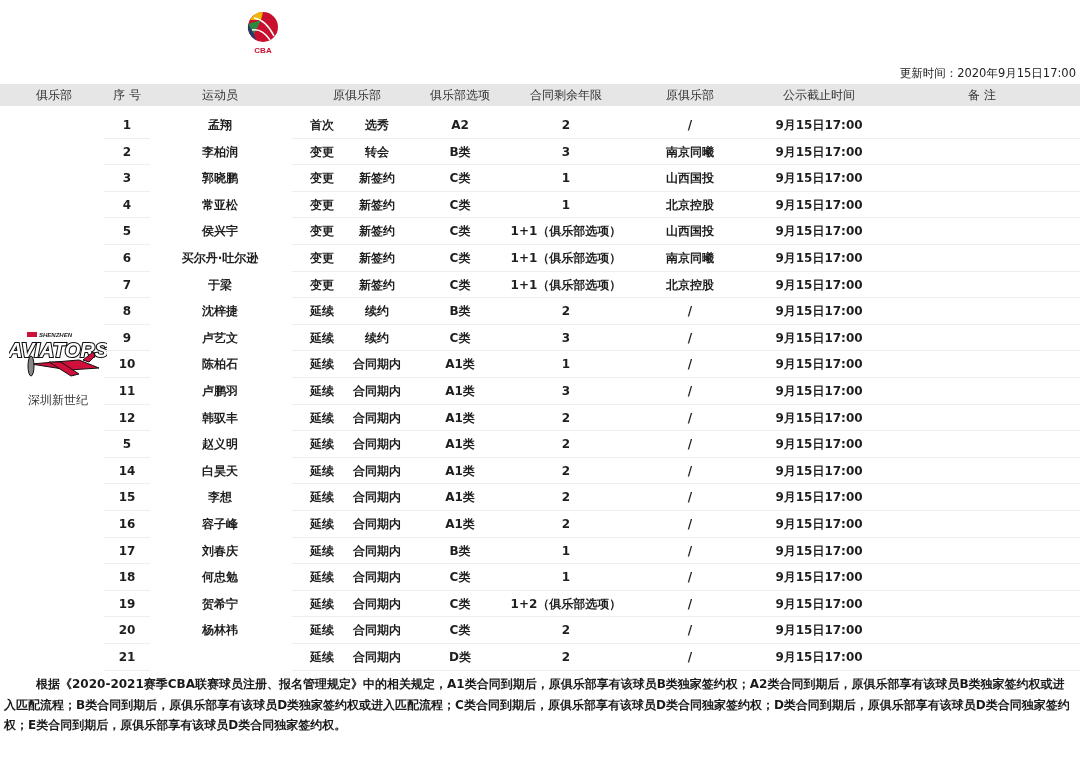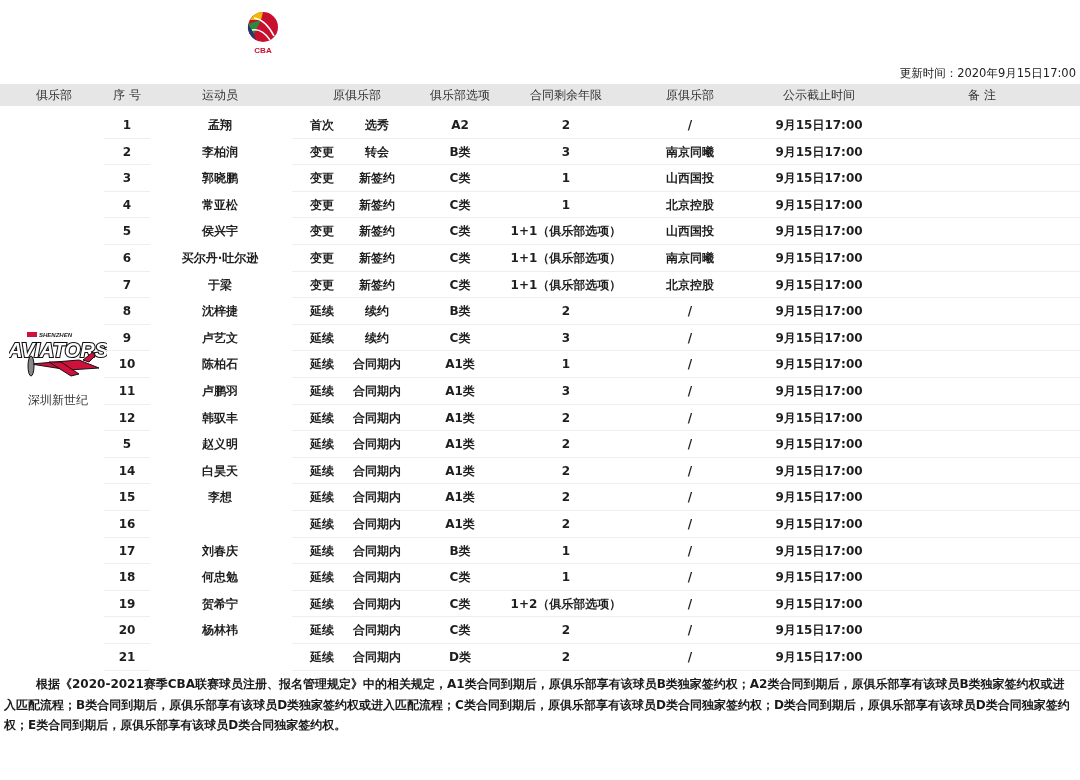--- a/index.html
+++ b/index.html
@@ -274,20 +274,21 @@
     <div class="cell" style="left:422px;width:76px">A1类</div>
     <div class="cell" style="left:498px;width:136px">2</div>
     <div class="cell" style="left:634px;width:112px">/</div>
     <div class="cell" style="left:746px;width:146px">9月15日17:00</div>
     <div class="cell" style="left:892px;width:180px"></div>
   </div>
     <div class="row" style="top: 399px;">
     <div class="sep" style="left:104px;width:46px"></div>
     <div class="sep" style="left:292px;width:788px"></div>
     <div class="cell" style="left:104px;width:46px">16</div>
+    <div class="cell" style="left:150px;width:140px">容子峰</div>
     <div class="cell" style="left:310px;width:112px;text-align:left">
       <span class="reg"><span class="a">延续</span><span class="b">合同期内</span></span>
     </div>
     <div class="cell" style="left:422px;width:76px">A1类</div>
     <div class="cell" style="left:498px;width:136px">2</div>
     <div class="cell" style="left:634px;width:112px">/</div>
     <div class="cell" style="left:746px;width:146px">9月15日17:00</div>
     <div class="cell" style="left:892px;width:180px"></div>
   </div>
     <div class="row" style="top: 425.6px;">

